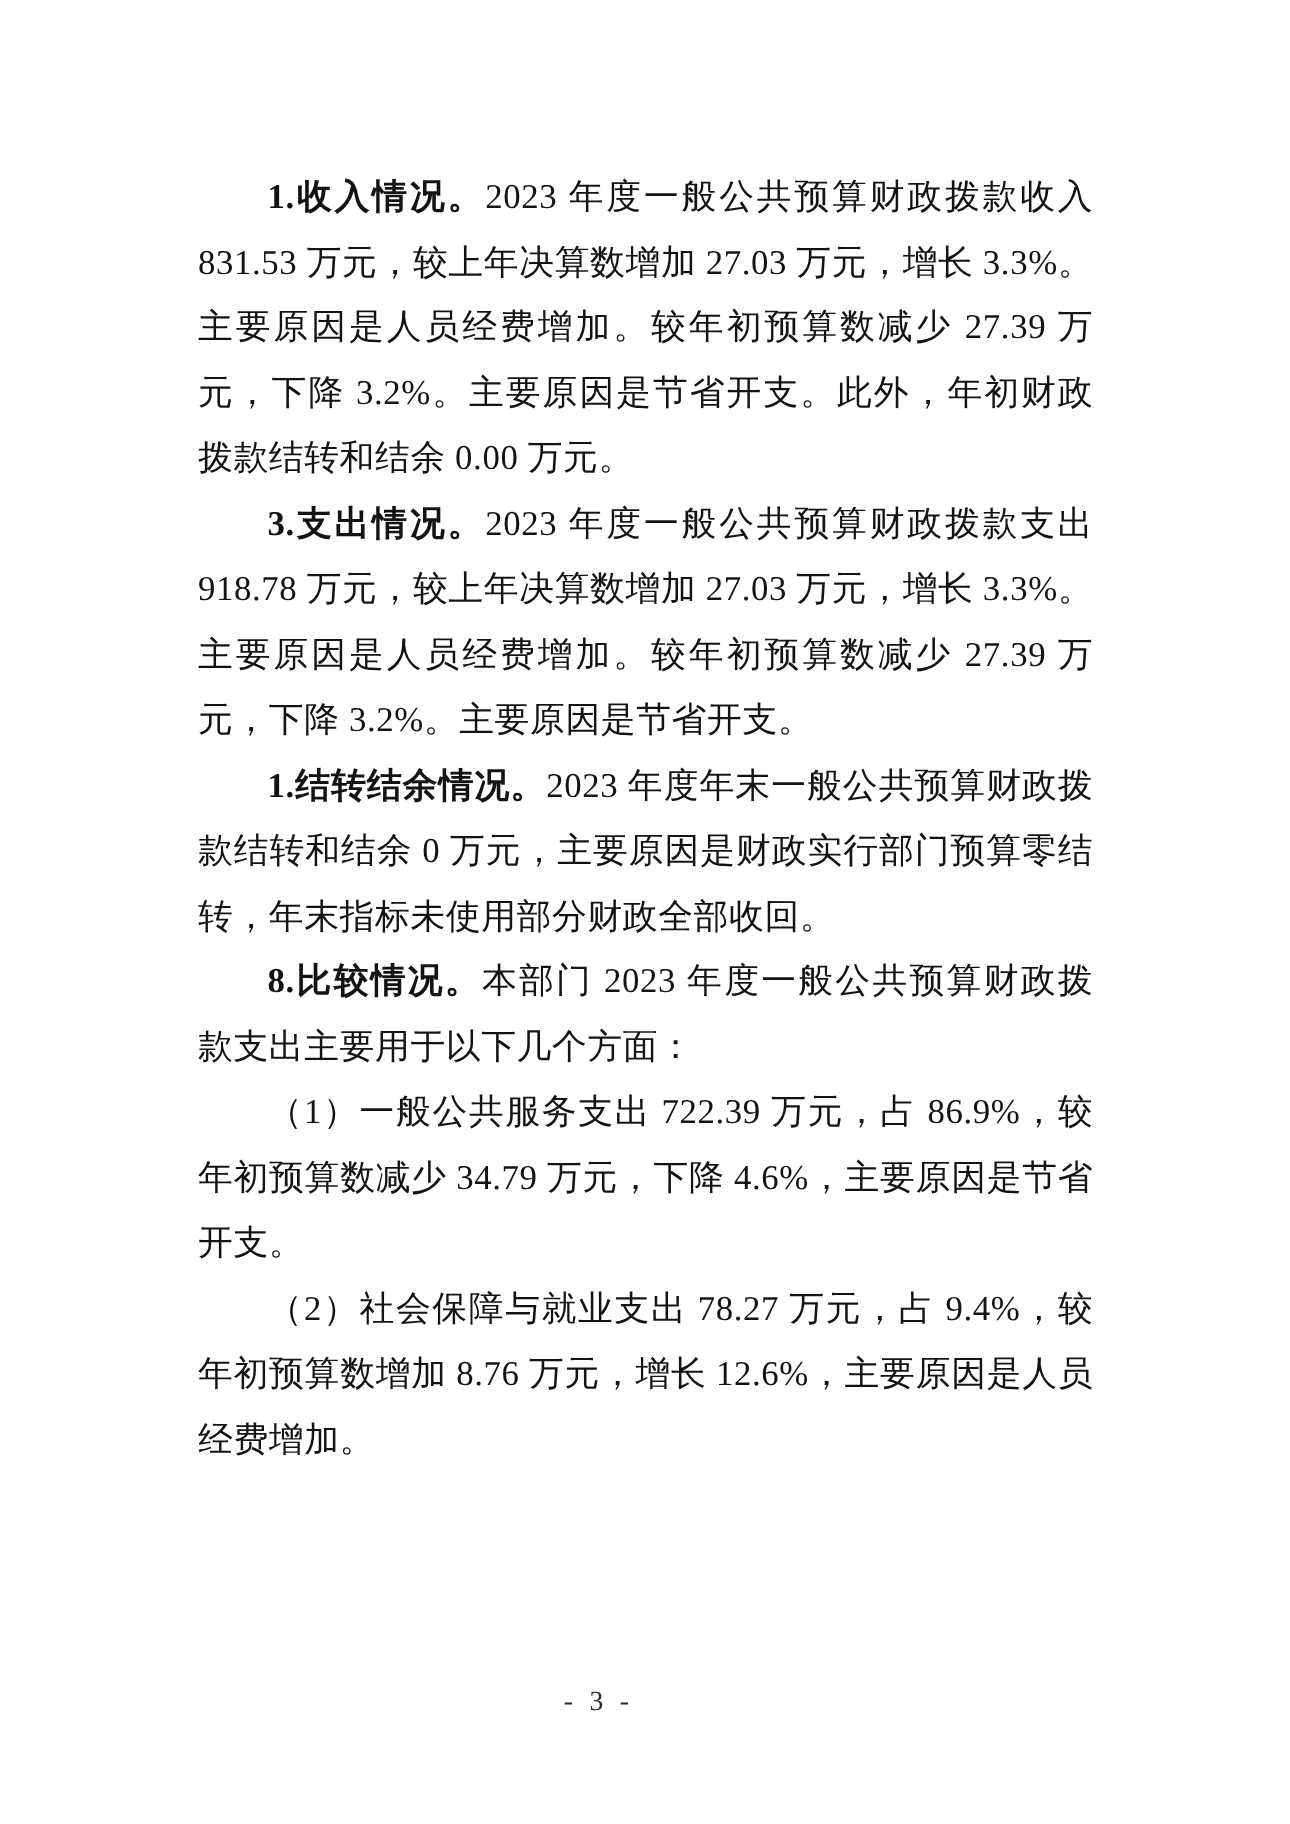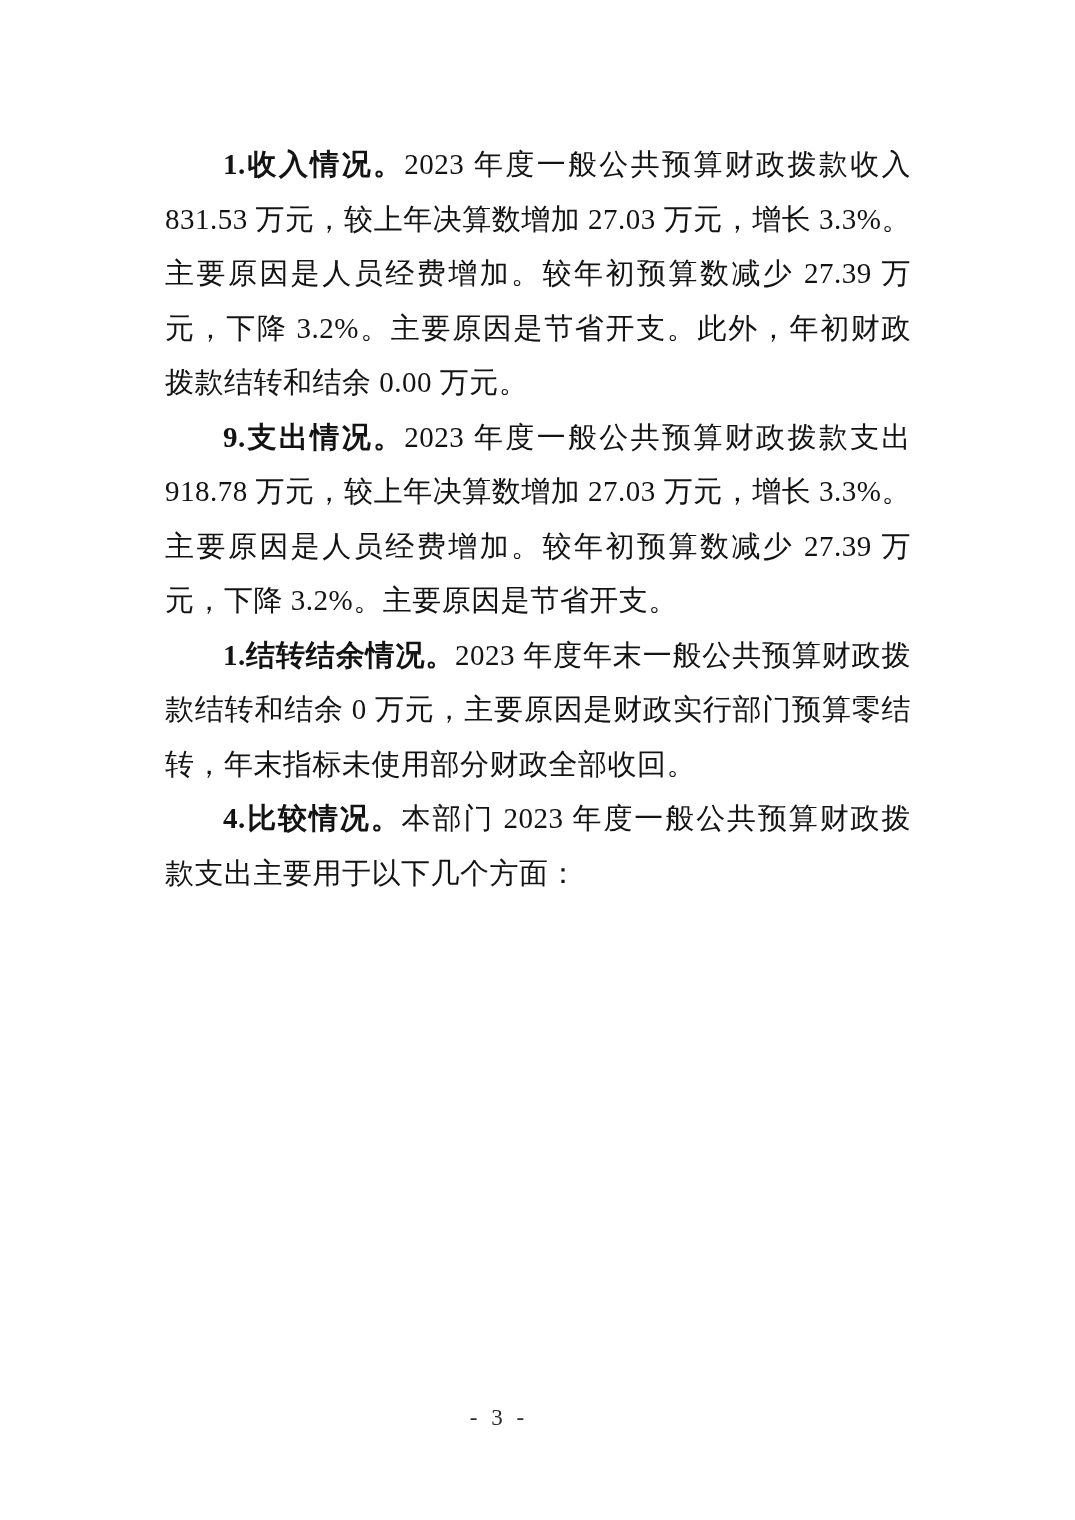--- a/index.html
+++ b/index.html
@@ -48,25 +48,27 @@
   }
 </style>
 </head>
 <body>
 
 <div class="page">
   <div class="page-content">
 
     <p><b class="para-heading">1.收入情况。</b><span>2023 年度一般公共预算财政拨款收入 831.53 万元，较上年决算数增加 27.03 万元，增长 3.3%。主要原因是人员经费增加。较年初预算数减少 27.39 万元，下降 3.2%。主要原因是节省开支。此外，年初财政拨款结转和结余 0.00 万元。</span></p>
 
-    <p><b class="para-heading">9.支出情况。</b><span>2023 年度一般公共预算财政拨款支出 918.78 万元，较上年决算数增加 27.03 万元，增长 3.3%。主要原因是人员经费增加。较年初预算数减少 27.39 万元，下降 3.2%。主要原因是节省开支。</span></p>
+    <p><b class="para-heading">3.支出情况。</b><span>2023 年度一般公共预算财政拨款支出 918.78 万元，较上年决算数增加 27.03 万元，增长 3.3%。主要原因是人员经费增加。较年初预算数减少 27.39 万元，下降 3.2%。主要原因是节省开支。</span></p>
 
     <p><b class="para-heading">1.结转结余情况。</b><span>2023 年度年末一般公共预算财政拨款结转和结余 0 万元，主要原因是财政实行部门预算零结转，年末指标未使用部分财政全部收回。</span></p>
 
-    <p><b class="para-heading">4.比较情况。</b><span>本部门 2023 年度一般公共预算财政拨款支出主要用于以下几个方面：</span></p>
+    <p><b class="para-heading">8.比较情况。</b><span>本部门 2023 年度一般公共预算财政拨款支出主要用于以下几个方面：</span></p>
 
+    <p><span>（1）一般公共服务支出 722.39 万元，占 86.9%，较年初预算数减少 34.79 万元，下降 4.6%，主要原因是节省开支。</span></p>
 
+    <p><span>（2）社会保障与就业支出 78.27 万元，占 9.4%，较年初预算数增加 8.76 万元，增长 12.6%，主要原因是人员经费增加。</span></p>
 
 
   </div>
 
   <div class="page-footer">- 3 -</div>
 </div>
 
 </body></html>

